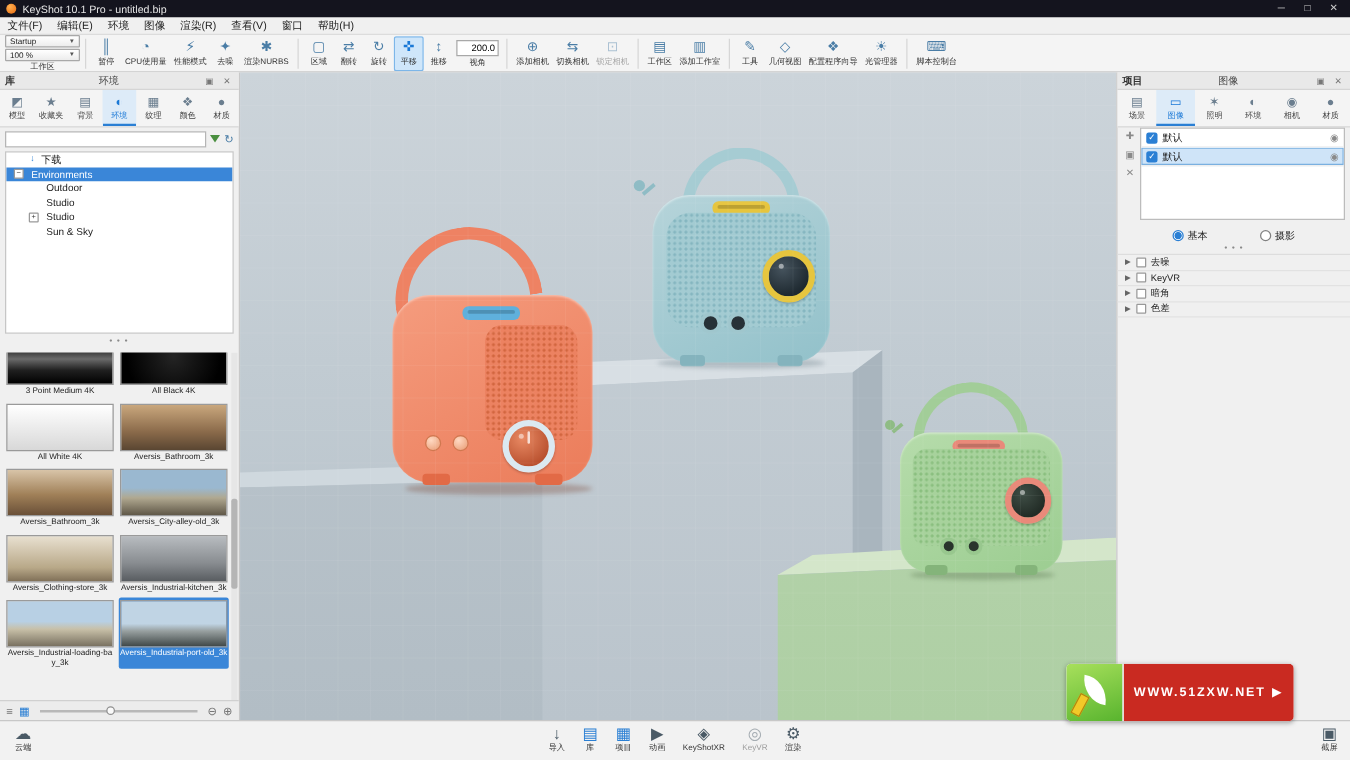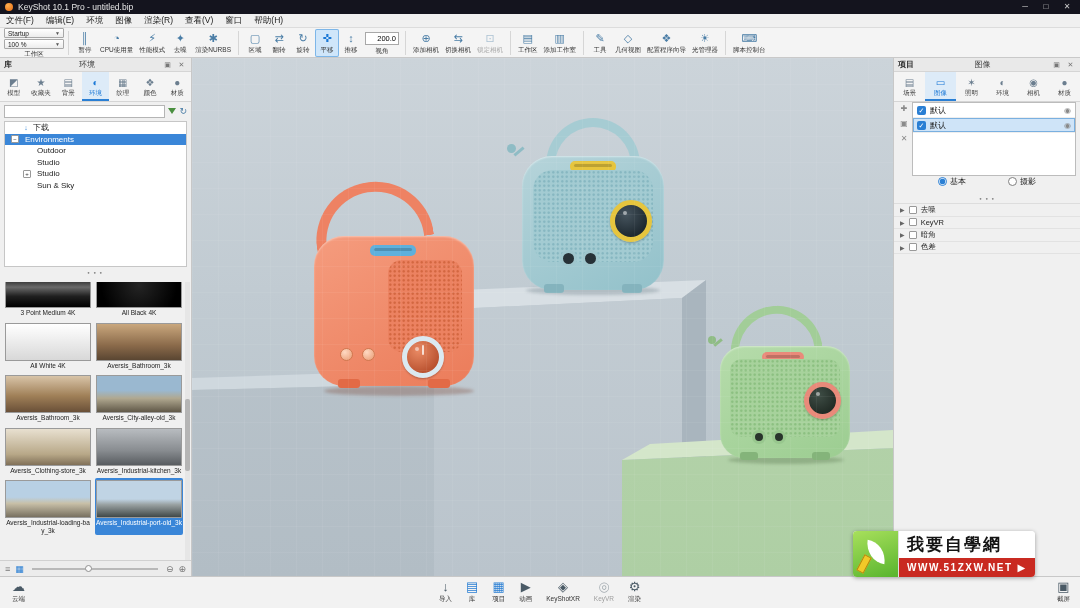--- a/index.html
+++ b/index.html
@@ -111,21 +111,21 @@
   .lock::before { content:''; position:absolute; top:-4px; left:1px; width:5px; height:4px; border:1px solid #999; border-bottom:none; border-radius:3px 3px 0 0; }
   .style-wrap { display:flex; padding:0 4px; gap:2px; }
   .style-strip { width:12px; display:flex; flex-direction:column; gap:6px; align-items:center; padding-top:2px; }
   .ss-ico { font-size:8px; color:#8a8a8a; line-height:9px; }
   .style-list { flex:1; background:#fff; border:1px solid #bcbcbc; height:74px; overflow:hidden; }
   .srow { height:15px; display:flex; align-items:center; gap:4px; padding:0 4px; border-bottom:1px solid #eee; font-size:8px; }
   .srow.selected { background:#cfe4f8; box-shadow:inset 0 0 0 1px #7ab0e0; }
   .cbx { width:9px; height:9px; background:#2a7fd4; border-radius:2px; color:#fff; font-size:7px; line-height:9px; text-align:center; flex:none; }
   .cbx::after { content:"✓"; }
   .srow .cam { margin-left:auto; color:#8a8a8a; font-size:8px; }
-  .mode-row { display:flex; justify-content:center; gap:42px; align-items:flex-start; height:18px; font-size:8px; }
+  .mode-row { display:flex; justify-content:center; gap:42px; align-items:flex-end; height:18px; font-size:8px; }
   .mode-opt { display:flex; align-items:center; gap:3px; }
   .rad { width:9px; height:9px; border:1px solid #808080; border-radius:50%; background:#fff; flex:none; }
   .rad.on { border-color:#2a7fd4; background:radial-gradient(circle,#2a7fd4 0 2.6px,#fff 3.2px); }
   .adj-list { border-top:1px solid #ddd; margin-top:1px; }
   .arow { height:12.5px; display:flex; align-items:center; gap:4px; padding:0 6px; border-bottom:1px solid #e2e2e2; font-size:7.5px; }
   .arow .exp { color:#666; font-size:6px; }
   .ucb { width:8px; height:8px; border:1px solid #999; background:#fff; border-radius:1px; flex:none; }
 
   
   .vp { position:absolute; left:192px; top:58px; width:701px; height:518px; overflow:hidden;
@@ -750,21 +750,20 @@
       </div>
     <div class="bb-item bb-right">
       <span class="g">▣</span>
       <span class="l">截屏</span>
     </div>
   </div>
 
   <div class="wm">
     <div class="wm-logo"></div>
     <div class="wm-right">
-      <div class="wm-name">我要自學網</div>
       <div class="wm-url">
         <span>WWW.51ZXW.NET</span>
         <span>▶</span>
       </div>
     </div>
   </div>
 
 </div>
 
 </body></html>

